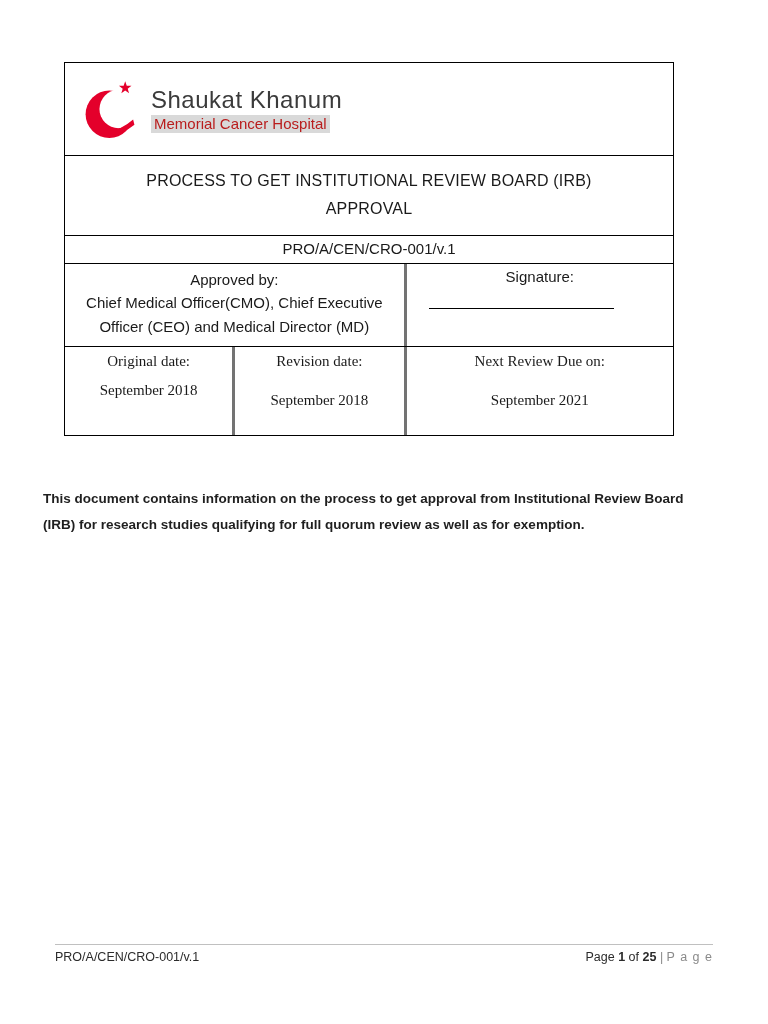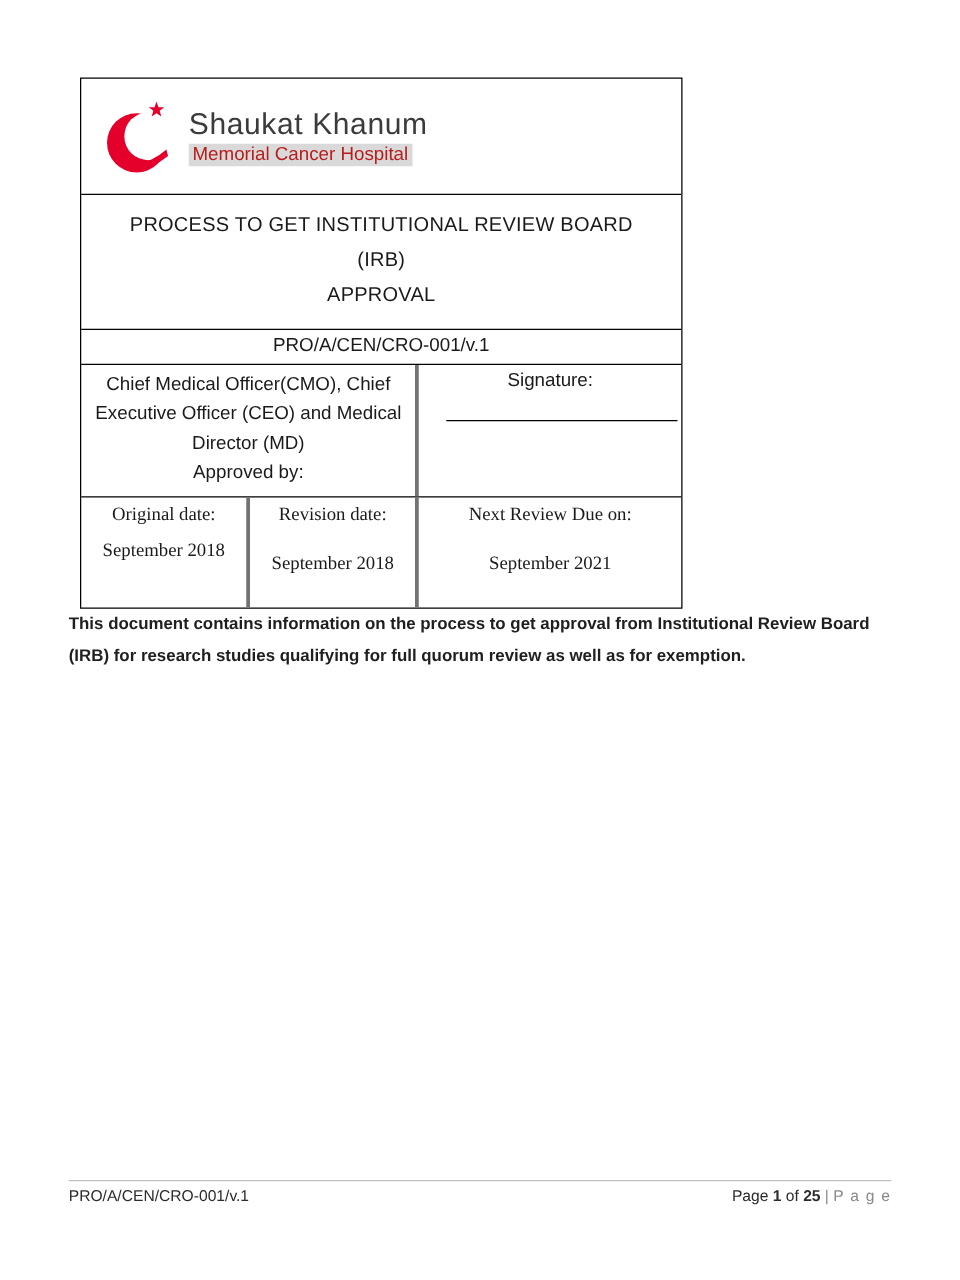--- a/index.html
+++ b/index.html
@@ -9,21 +9,21 @@
     position: relative;
     font-family: "Liberation Sans", sans-serif;
     color: #1a1a1a;
     overflow: hidden;
   }
 
   
   .doc-table {
     position: absolute;
     left: 64px; top: 62px;
-    width: 482px;
+    width: 610px;
     border: 1.5px solid #000;
     background: #fff;
   }
   .row { border-top: 1px solid #000; }
   .row:first-child { border-top: none; }
 
   
   .row-logo {
     height: 92px;
     display: flex;
@@ -88,21 +88,21 @@
   }
   .date-cell { text-align: center; padding-bottom: 26px; }
   .date-label { display: block; margin-top: 2px; }
   .date-value { display: block; margin-top: 16px; }
   .date-value.first { margin-top: 12px; }
   .date-value.tall { margin-top: 22px; }
 
   
   .intro-paragraph {
     position: absolute;
-    left: 55px; top: 486px;
+    left: 43px; top: 486px;
     width: 662px;
     font-weight: bold;
     font-size: 13.5px;
     line-height: 1.9;
     color: #1f1f1f;
   }
 
   
   .footer {
     position: absolute;
@@ -144,22 +144,22 @@
 
   <div class="row row-title">
     <div>PROCESS TO GET INSTITUTIONAL REVIEW BOARD (IRB)</div>
     <div>APPROVAL</div>
   </div>
 
   <div class="row row-code">PRO/A/CEN/CRO-001/v.1</div>
 
   <div class="row row-approved">
     <div class="cell approved-cell">
+      <div>Approved by:</div>
       <div>Chief Medical Officer(CMO), Chief Executive Officer (CEO) and Medical Director (MD)</div>
-      <div>Approved by:</div>
     </div>
     <div class="cell signature-cell">
       <div>Signature:</div>
       <div class="signature-line"></div>
     </div>
   </div>
 
   <div class="row row-dates">
     <div class="cell date-cell">
       <span class="date-label">Original date:</span>

